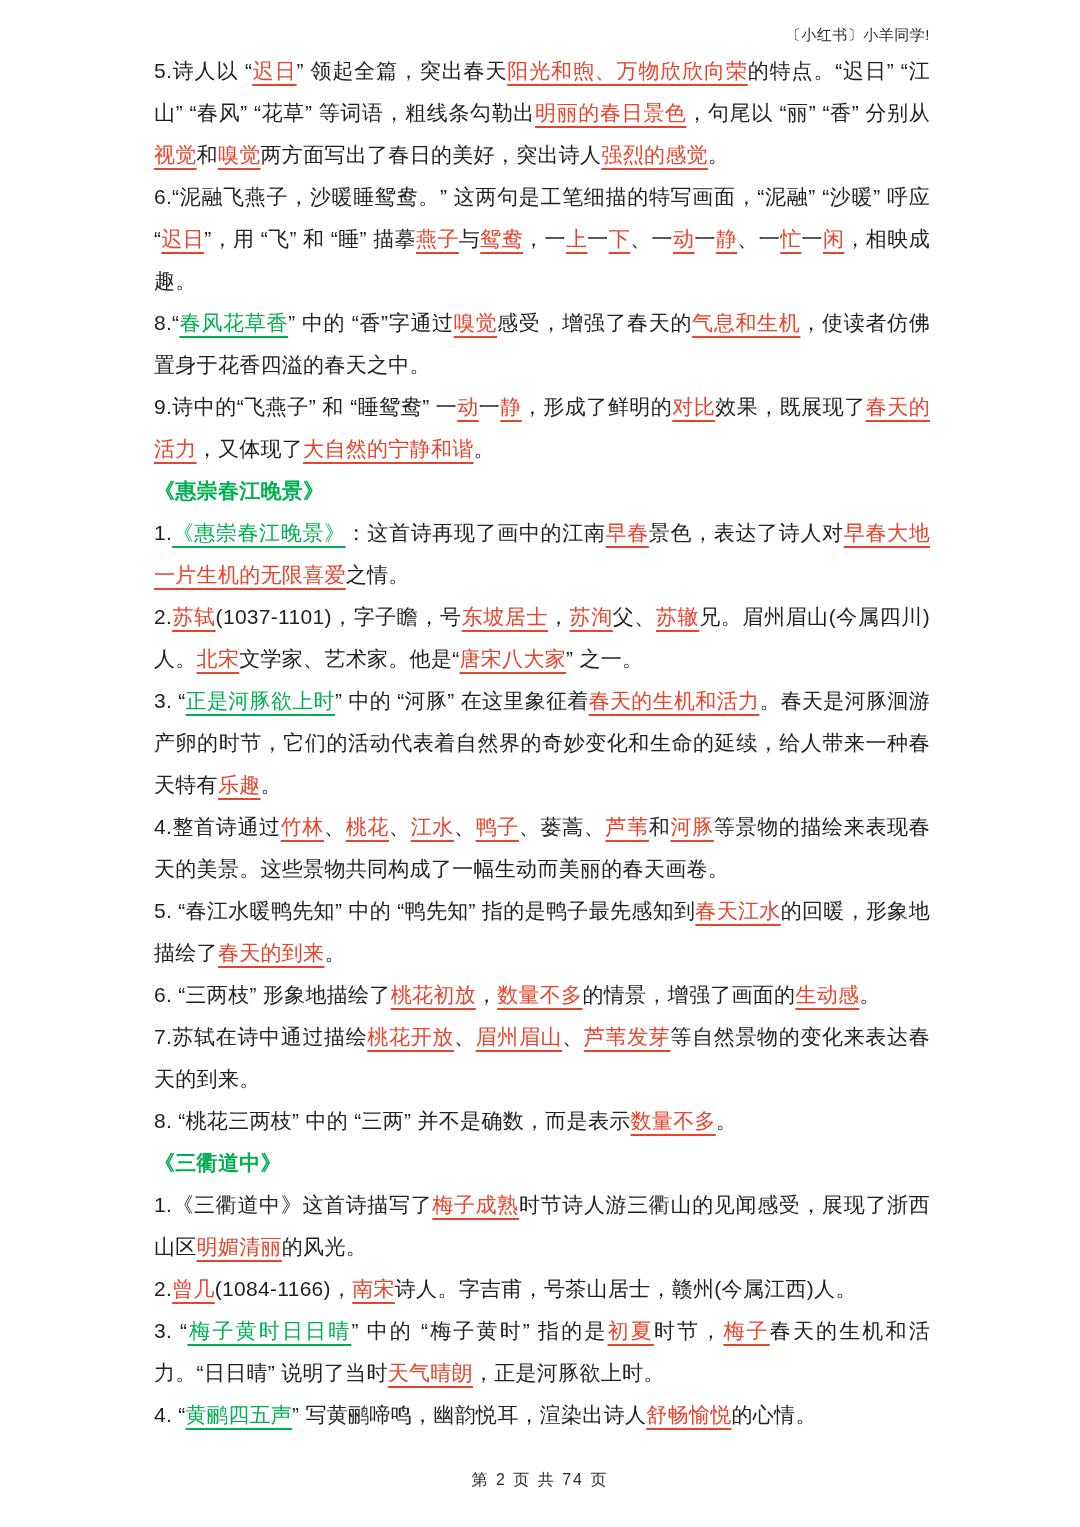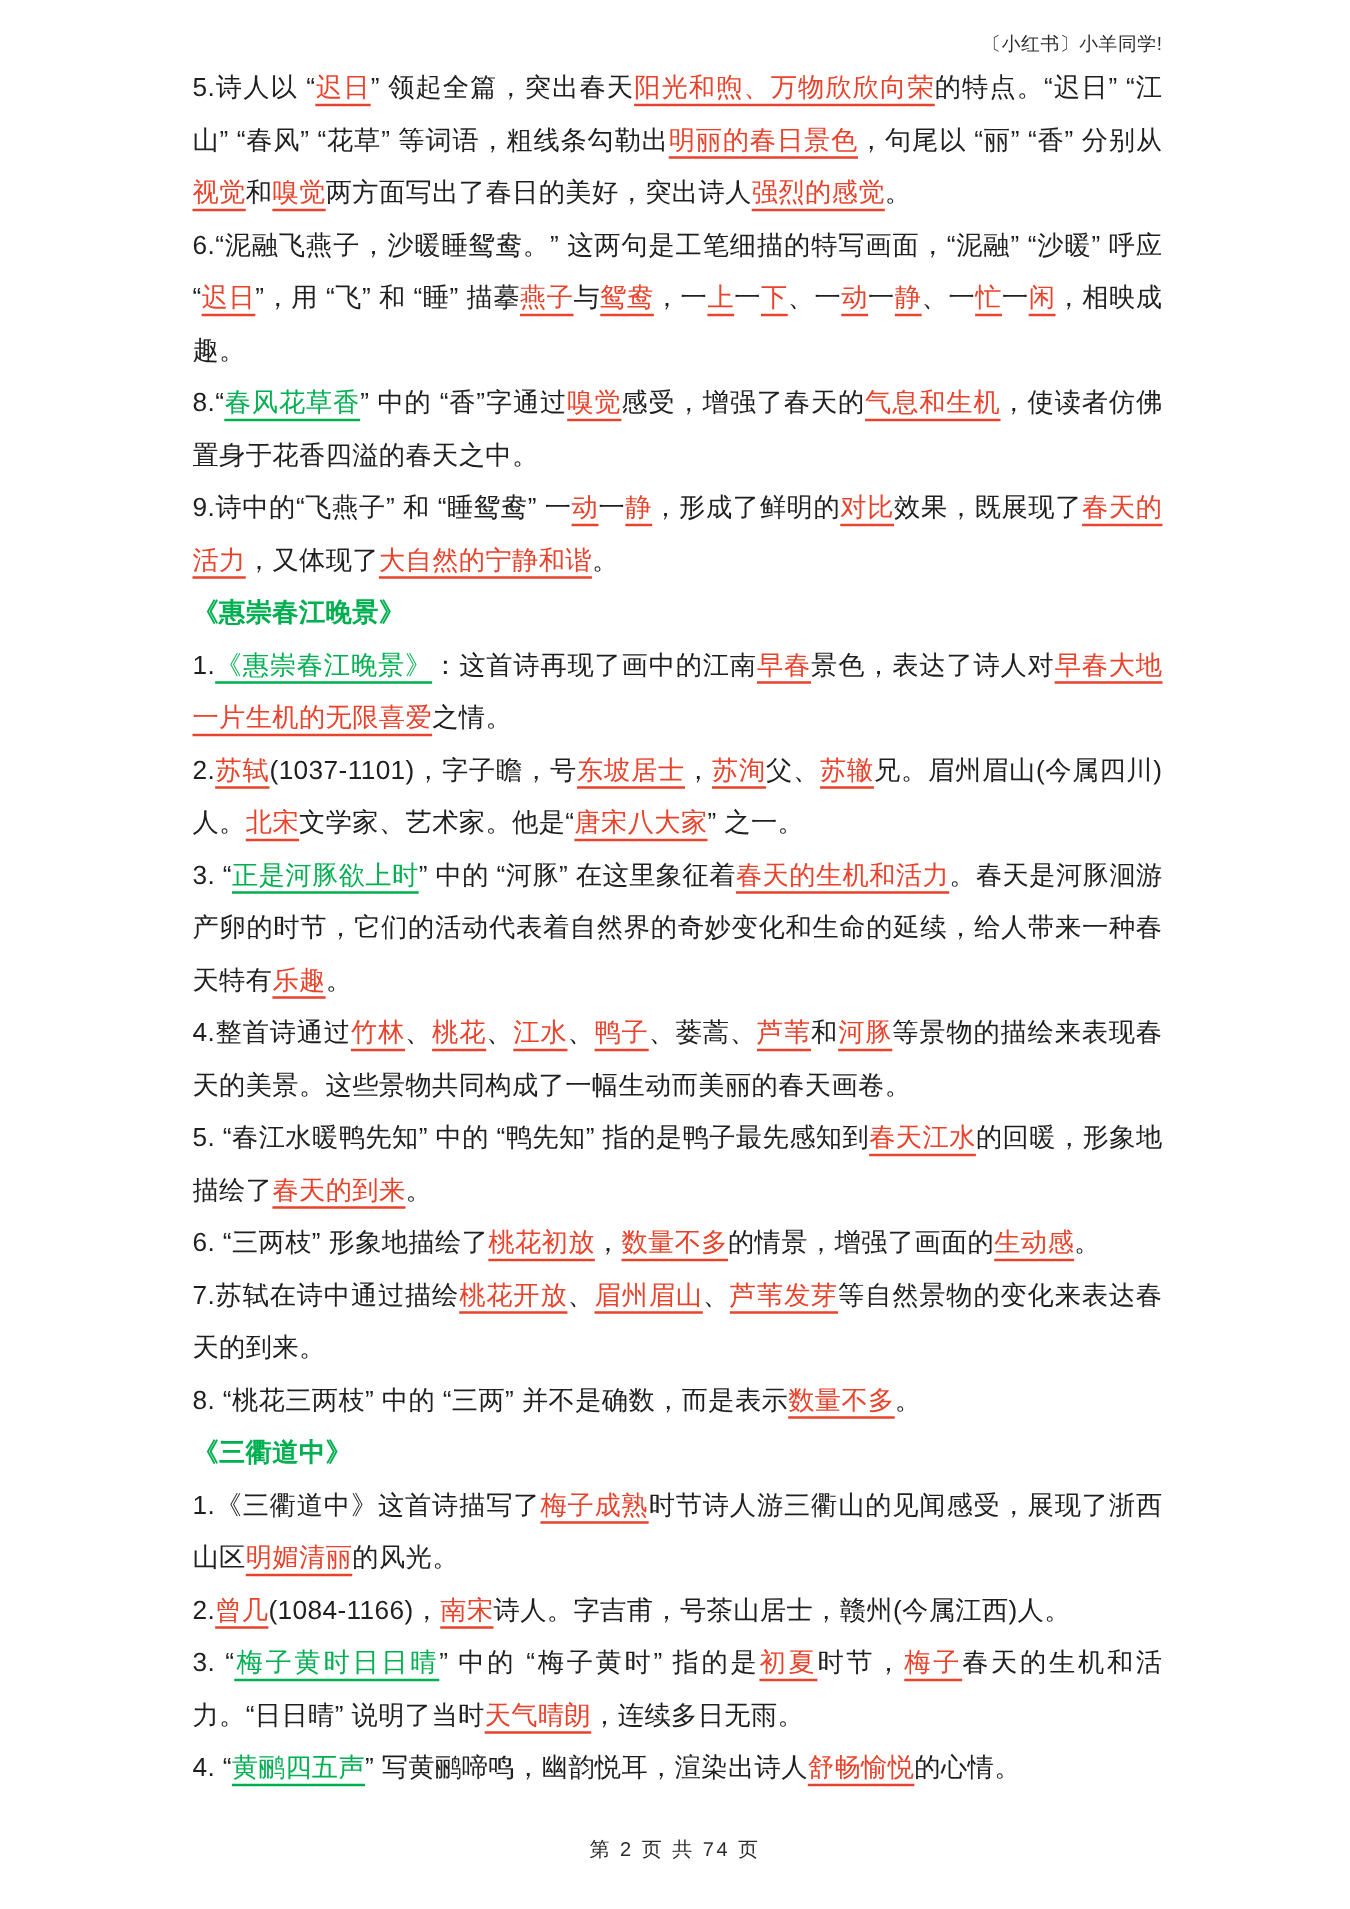--- a/index.html
+++ b/index.html
@@ -83,18 +83,18 @@
       <p class="para"><span class="seg-n">2.</span><span class="seg-r">苏轼</span><span class="seg-n">(1037-1101)，字子瞻，号</span><span class="seg-r">东坡居士</span><span class="seg-n">，</span><span class="seg-r">苏洵</span><span class="seg-n">父、</span><span class="seg-r">苏辙</span><span class="seg-n">兄。眉州眉山(今属四川)人。</span><span class="seg-r">北宋</span><span class="seg-n">文学家、艺术家。他是“</span><span class="seg-r">唐宋八大家</span><span class="seg-n">” 之一。</span></p>
       <p class="para"><span class="seg-n">3. “</span><span class="seg-g">正是河豚欲上时</span><span class="seg-n">” 中的 “河豚” 在这里象征着</span><span class="seg-r">春天的生机和活力</span><span class="seg-n">。春天是河豚洄游产卵的时节，它们的活动代表着自然界的奇妙变化和生命的延续，给人带来一种春天特有</span><span class="seg-r">乐趣</span><span class="seg-n">。</span></p>
       <p class="para"><span class="seg-n">4.整首诗通过</span><span class="seg-r">竹林</span><span class="seg-n">、</span><span class="seg-r">桃花</span><span class="seg-n">、</span><span class="seg-r">江水</span><span class="seg-n">、</span><span class="seg-r">鸭子</span><span class="seg-n">、蒌蒿、</span><span class="seg-r">芦苇</span><span class="seg-n">和</span><span class="seg-r">河豚</span><span class="seg-n">等景物的描绘来表现春天的美景。这些景物共同构成了一幅生动而美丽的春天画卷。</span></p>
       <p class="para"><span class="seg-n">5. “春江水暖鸭先知” 中的 “鸭先知” 指的是鸭子最先感知到</span><span class="seg-r">春天江水</span><span class="seg-n">的回暖，形象地描绘了</span><span class="seg-r">春天的到来</span><span class="seg-n">。</span></p>
       <p class="para"><span class="seg-n">6. “三两枝” 形象地描绘了</span><span class="seg-r">桃花初放</span><span class="seg-n">，</span><span class="seg-r">数量不多</span><span class="seg-n">的情景，增强了画面的</span><span class="seg-r">生动感</span><span class="seg-n">。</span></p>
       <p class="para"><span class="seg-n">7.苏轼在诗中通过描绘</span><span class="seg-r">桃花开放</span><span class="seg-n">、</span><span class="seg-r">眉州眉山</span><span class="seg-n">、</span><span class="seg-r">芦苇发芽</span><span class="seg-n">等自然景物的变化来表达春天的到来。</span></p>
       <p class="para"><span class="seg-n">8. “桃花三两枝” 中的 “三两” 并不是确数，而是表示</span><span class="seg-r">数量不多</span><span class="seg-n">。</span></p>
       <p class="para"><span class="seg-gb">《三衢道中》</span></p>
       <p class="para"><span class="seg-n">1.《三衢道中》这首诗描写了</span><span class="seg-r">梅子成熟</span><span class="seg-n">时节诗人游三衢山的见闻感受，展现了浙西山区</span><span class="seg-r">明媚清丽</span><span class="seg-n">的风光。</span></p>
       <p class="para"><span class="seg-n">2.</span><span class="seg-r">曾几</span><span class="seg-n">(1084-1166)，</span><span class="seg-r">南宋</span><span class="seg-n">诗人。字吉甫，号茶山居士，赣州(今属江西)人。</span></p>
-      <p class="para"><span class="seg-n">3. “</span><span class="seg-g">梅子黄时日日晴</span><span class="seg-n">” 中的 “梅子黄时” 指的是</span><span class="seg-r">初夏</span><span class="seg-n">时节，</span><span class="seg-r">梅子</span><span class="seg-n">春天的生机和活力。“日日晴” 说明了当时</span><span class="seg-r">天气晴朗</span><span class="seg-n">，连续多日无雨。</span></p>
+      <p class="para"><span class="seg-n">3. “</span><span class="seg-g">梅子黄时日日晴</span><span class="seg-n">” 中的 “梅子黄时” 指的是</span><span class="seg-r">初夏</span><span class="seg-n">时节，</span><span class="seg-r">梅子</span><span class="seg-n">春天的生机和活力。“日日晴” 说明了当时</span><span class="seg-r">天气晴朗</span><span class="seg-n">，正是河豚欲上时。</span></p>
       <p class="para"><span class="seg-n">4. “</span><span class="seg-g">黄鹂四五声</span><span class="seg-n">” 写黄鹂啼鸣，幽韵悦耳，渲染出诗人</span><span class="seg-r">舒畅愉悦</span><span class="seg-n">的心情。</span></p>
     </div>
 
   <div class="footer">第 2 页 共 74 页</div>
 </div>
 
 </body></html>

